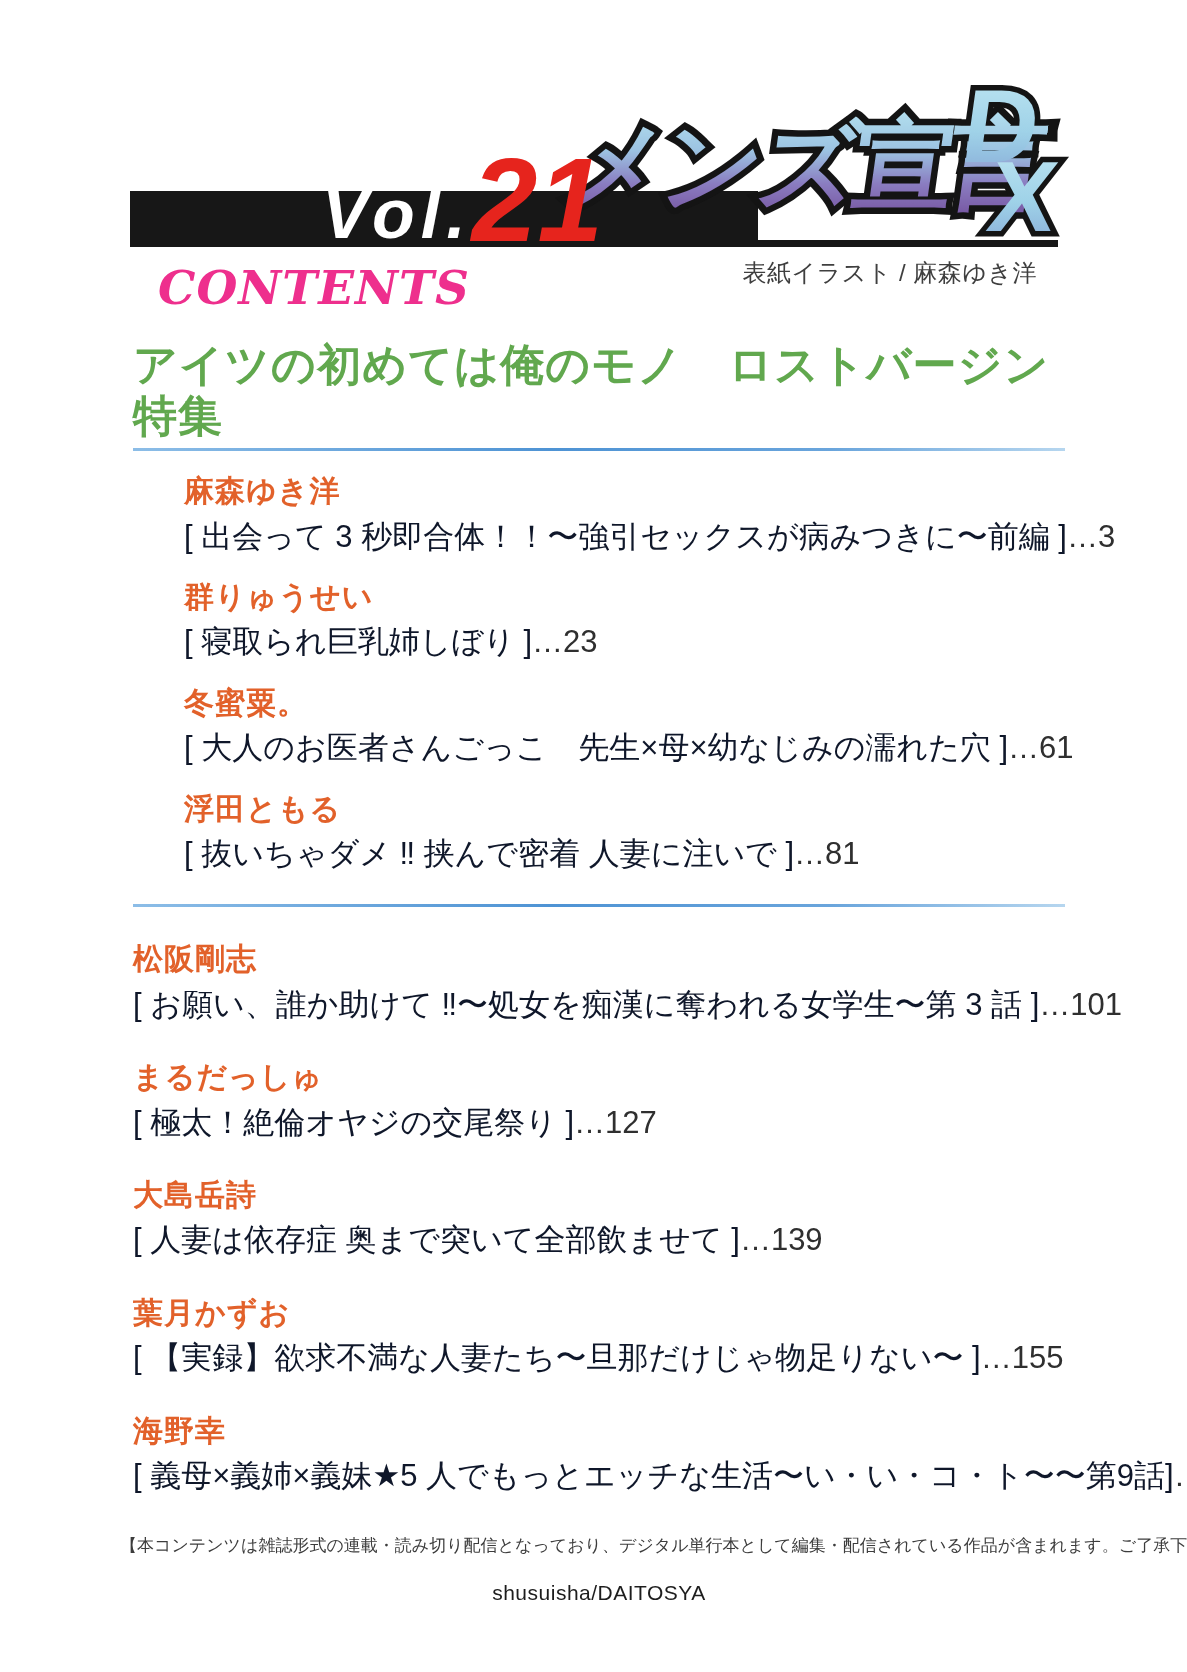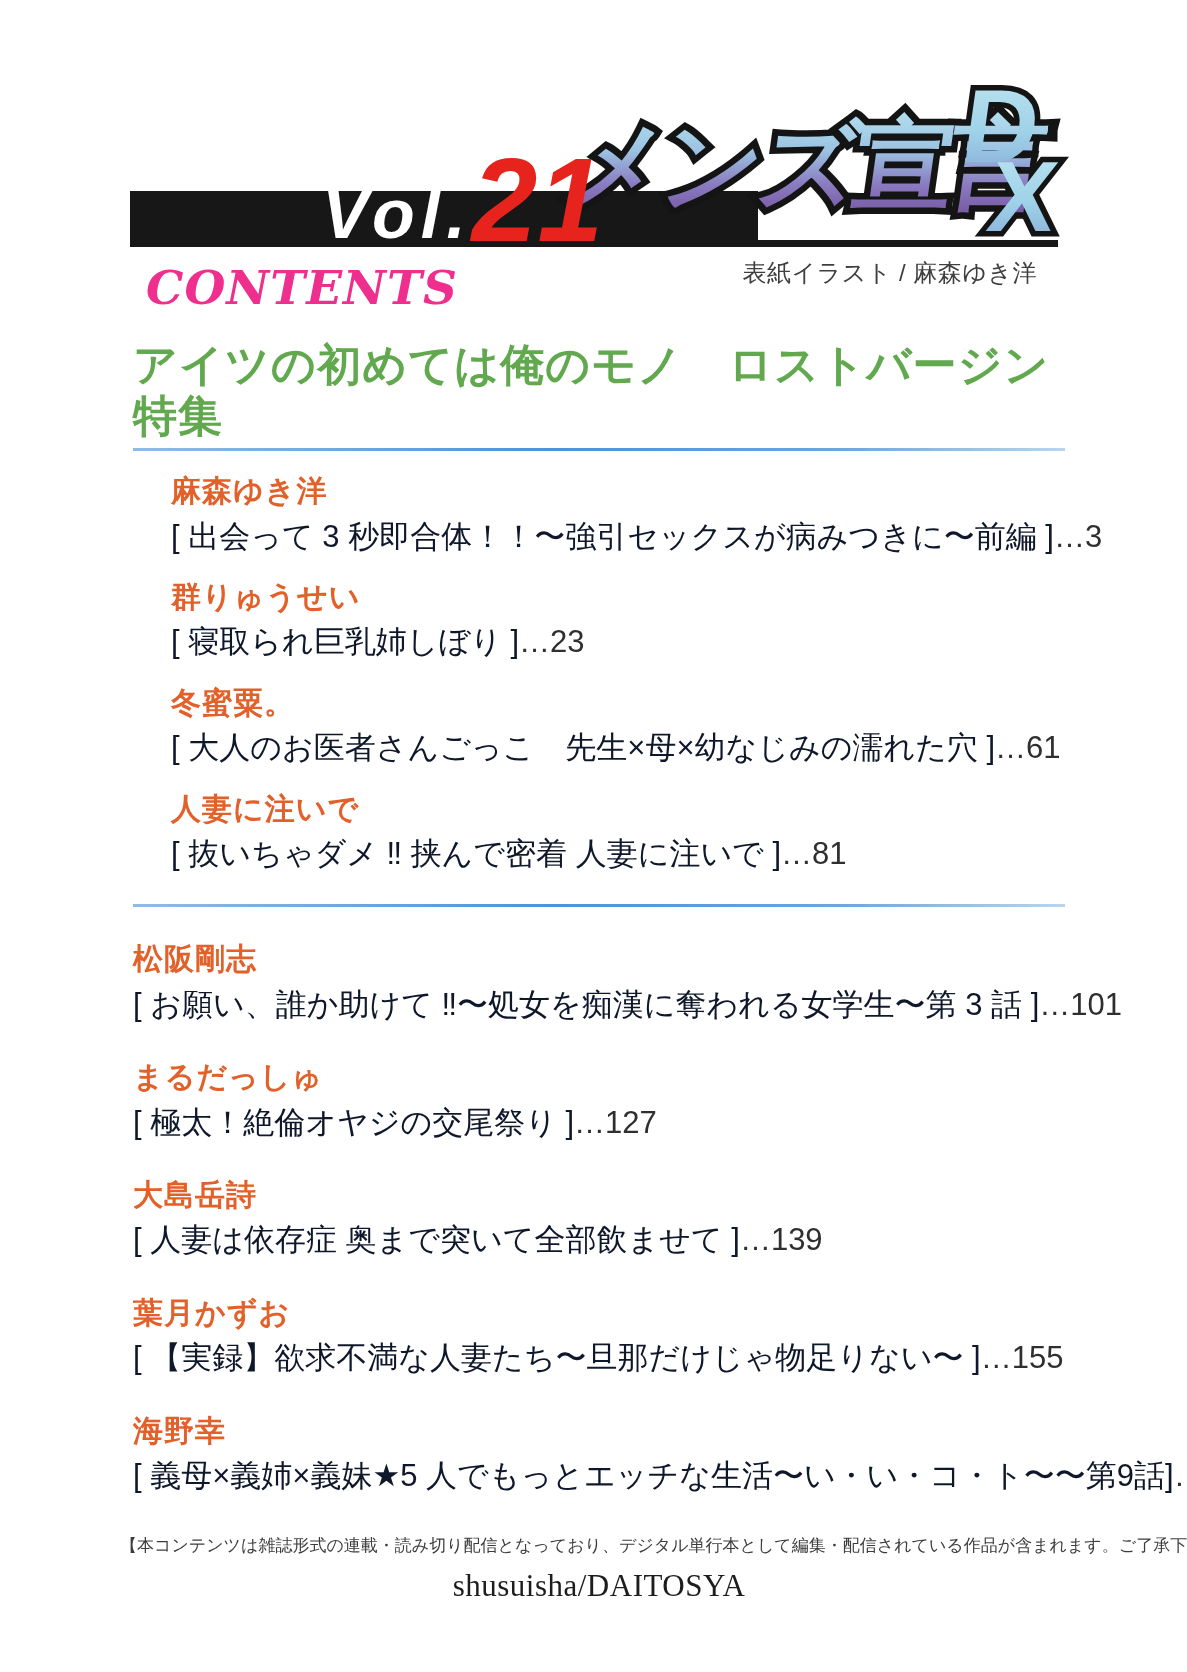--- a/index.html
+++ b/index.html
@@ -53,59 +53,59 @@
   .logo-d { position: absolute; left: 392px; top: -14px; font-size: 104px; font-weight: 900; line-height: 1; }
   .logo-x { position: absolute; left: 428px; top: 58px;  font-size: 100px; font-weight: 900; line-height: 1; }
   .logo-d .stroke, .logo-x .stroke { -webkit-text-stroke: 11px #141414; }
 
   .cover-credit {
     position: absolute; top: 257px; right: 150px;
     font-size: 24px; color: #3f3f3f; letter-spacing: 0.5px;
   }
 
   .contents-title {
-    position: absolute; left: 146px; top: 260px;
+    position: absolute; left: 158px; top: 260px;
     font-family: "DejaVu Serif", "Liberation Serif", serif;
     font-style: italic; font-weight: bold;
     font-size: 47px; color: #ee2f8d; letter-spacing: 1px;
   }
 
   
   .toc { position: absolute; left: 133px; top: 340px; width: 932px; }
 
   .feature-heading {
     font-size: 44px; font-weight: bold; color: #61a84e; letter-spacing: 1px;
     line-height: 1.15;
   }
   .divider {
     height: 3px; margin-top: 7px;
     background: linear-gradient(to right, #8cbde7 0%, #4e93d4 45%, #6aa5dc 75%, #b6d6ef 100%);
   }
   .divider-bottom { margin-top: 30px; }
 
   .entry { padding-top: 21px; }
-  .feature-entries .entry { margin-left: 38px; }
+  .feature-entries .entry { margin-left: 51px; }
   .regular-entries .entry { padding-top: 33px; }
 
   .entry-author {
     font-size: 30px; font-weight: bold; color: #e2612a; line-height: 1.25;
     letter-spacing: 1px;
   }
   .entry-line { margin-top: 7px; font-size: 31px; line-height: 1.3; white-space: nowrap; }
   .entry-title { color: #0f172a; }
   .entry-page  { color: #2f2f2f; }
 
   
   .content-note {
     margin: 38px 0 0 -13px; width: 958px;
     font-size: 17px; color: #3c3c3c; white-space: nowrap;
   }
   .publisher {
-    margin-top: 11px; width: 932px; text-align: center;
-    font-size: 31px; color: #1d1d1d; letter-spacing: 0.5px; font-family: Liberation Serif, serif;
+    margin-top: 24px; width: 932px; text-align: center;
+    font-size: 21px; color: #1d1d1d; letter-spacing: 0.5px;
   }
 </style>
 </head>
 <body>
 
 <div class="page">
 
   <div class="header-bar"></div>
   <div class="header-line"></div>
 
@@ -145,21 +145,21 @@
       </div>
       <div class="entry">
         <div class="entry-author">群りゅうせい</div>
         <div class="entry-line"><span class="entry-title">[ 寝取られ巨乳姉しぼり ]</span><span class="entry-page">…23</span></div>
       </div>
       <div class="entry">
         <div class="entry-author">冬蜜粟。</div>
         <div class="entry-line"><span class="entry-title">[ 大人のお医者さんごっこ　先生×母×幼なじみの濡れた穴 ]</span><span class="entry-page">…61</span></div>
       </div>
       <div class="entry">
-        <div class="entry-author">人妻に注いで</div>
+        <div class="entry-author">浮田ともる</div>
         <div class="entry-line"><span class="entry-title">[ 抜いちゃダメ ‼ 挟んで密着 人妻に注いで ]</span><span class="entry-page">…81</span></div>
       </div>
     </div>
 
     <div class="divider divider-bottom"></div>
 
     <div class="regular-entries">
       <div class="entry">
         <div class="entry-author">松阪剛志</div>
         <div class="entry-line"><span class="entry-title">[ お願い、誰か助けて ‼〜処女を痴漢に奪われる女学生〜第 3 話 ]</span><span class="entry-page">…101</span></div>

